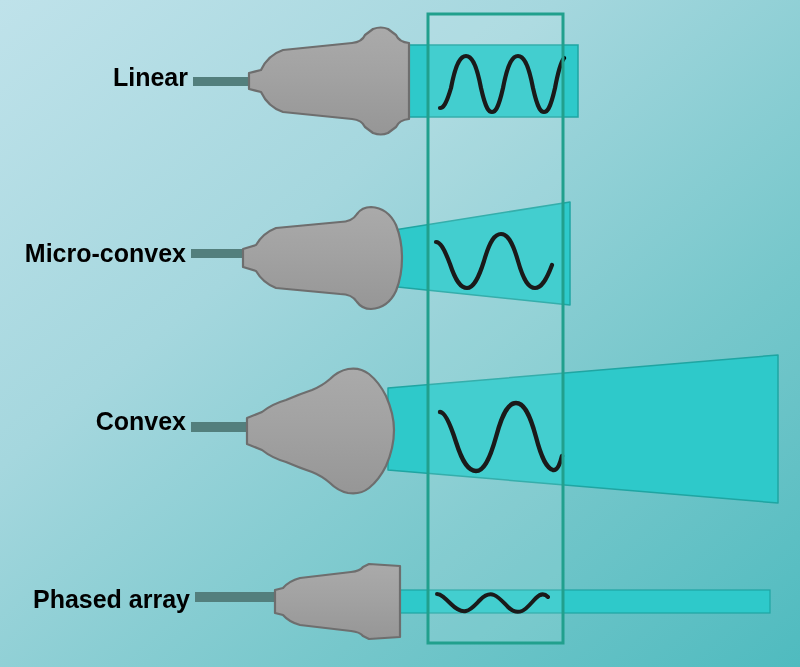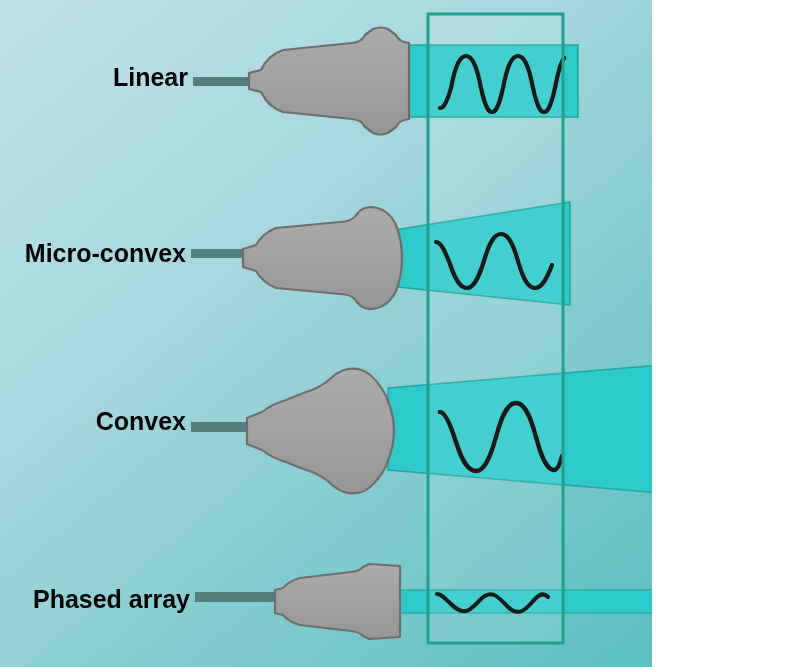--- a/index.html
+++ b/index.html
@@ -2,21 +2,21 @@
 <html><head>
 <meta charset="utf-8">
 <style>
   html, body {
     margin: 0;
     padding: 0;
     background: #ffffff;
   }
   #stage {
     position: relative;
-    width: 652px;
+    width: 800px;
     height: 667px;
     overflow: hidden;
     font-family: "Liberation Sans", sans-serif;
   }
   #diagram {
     display: block;
     width: 800px;
     height: 667px;
   }
   .probe-label {

